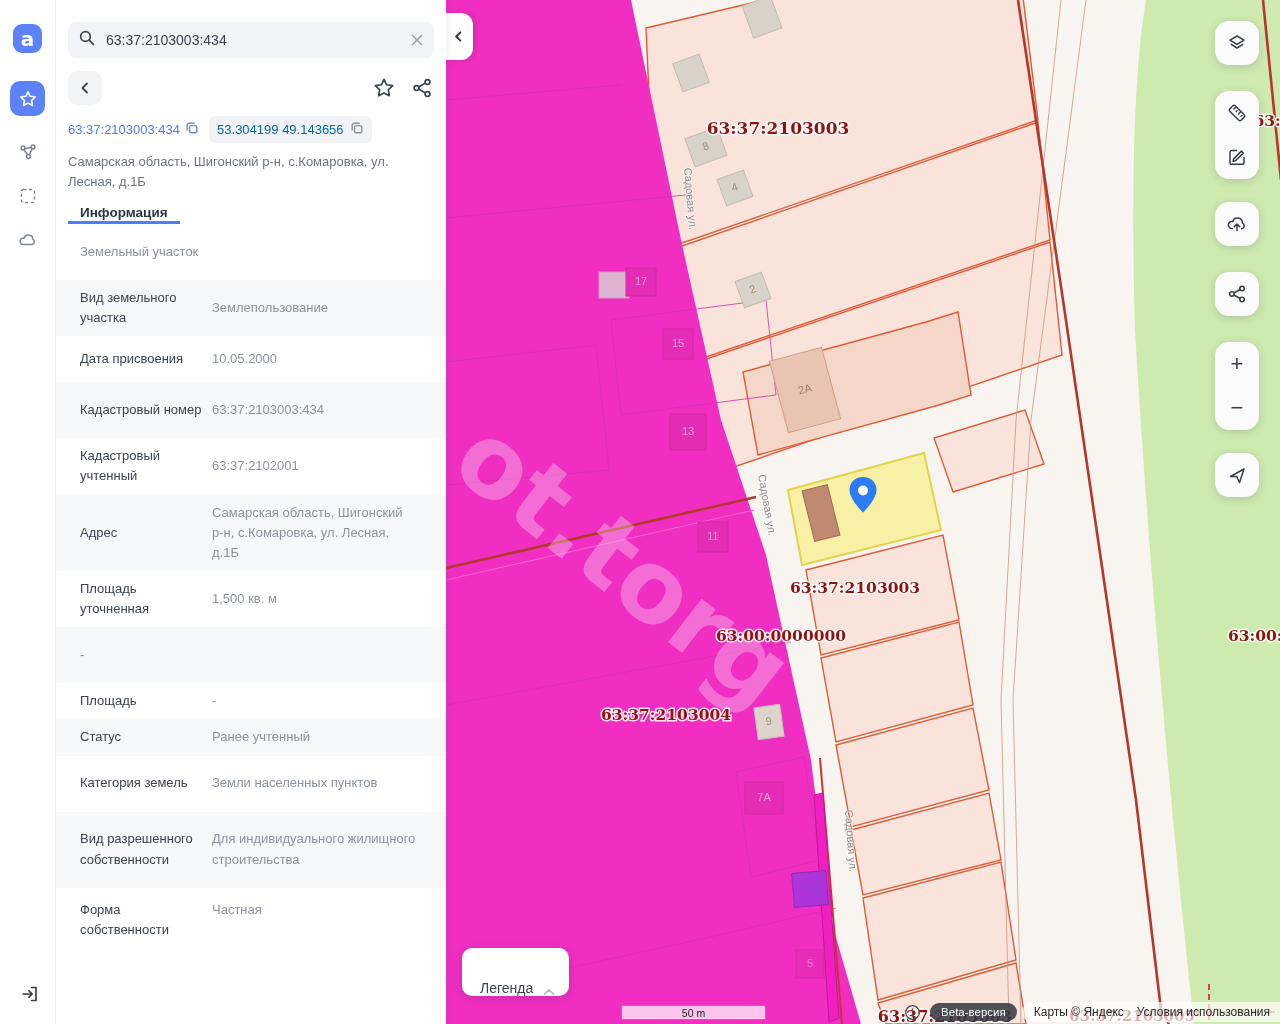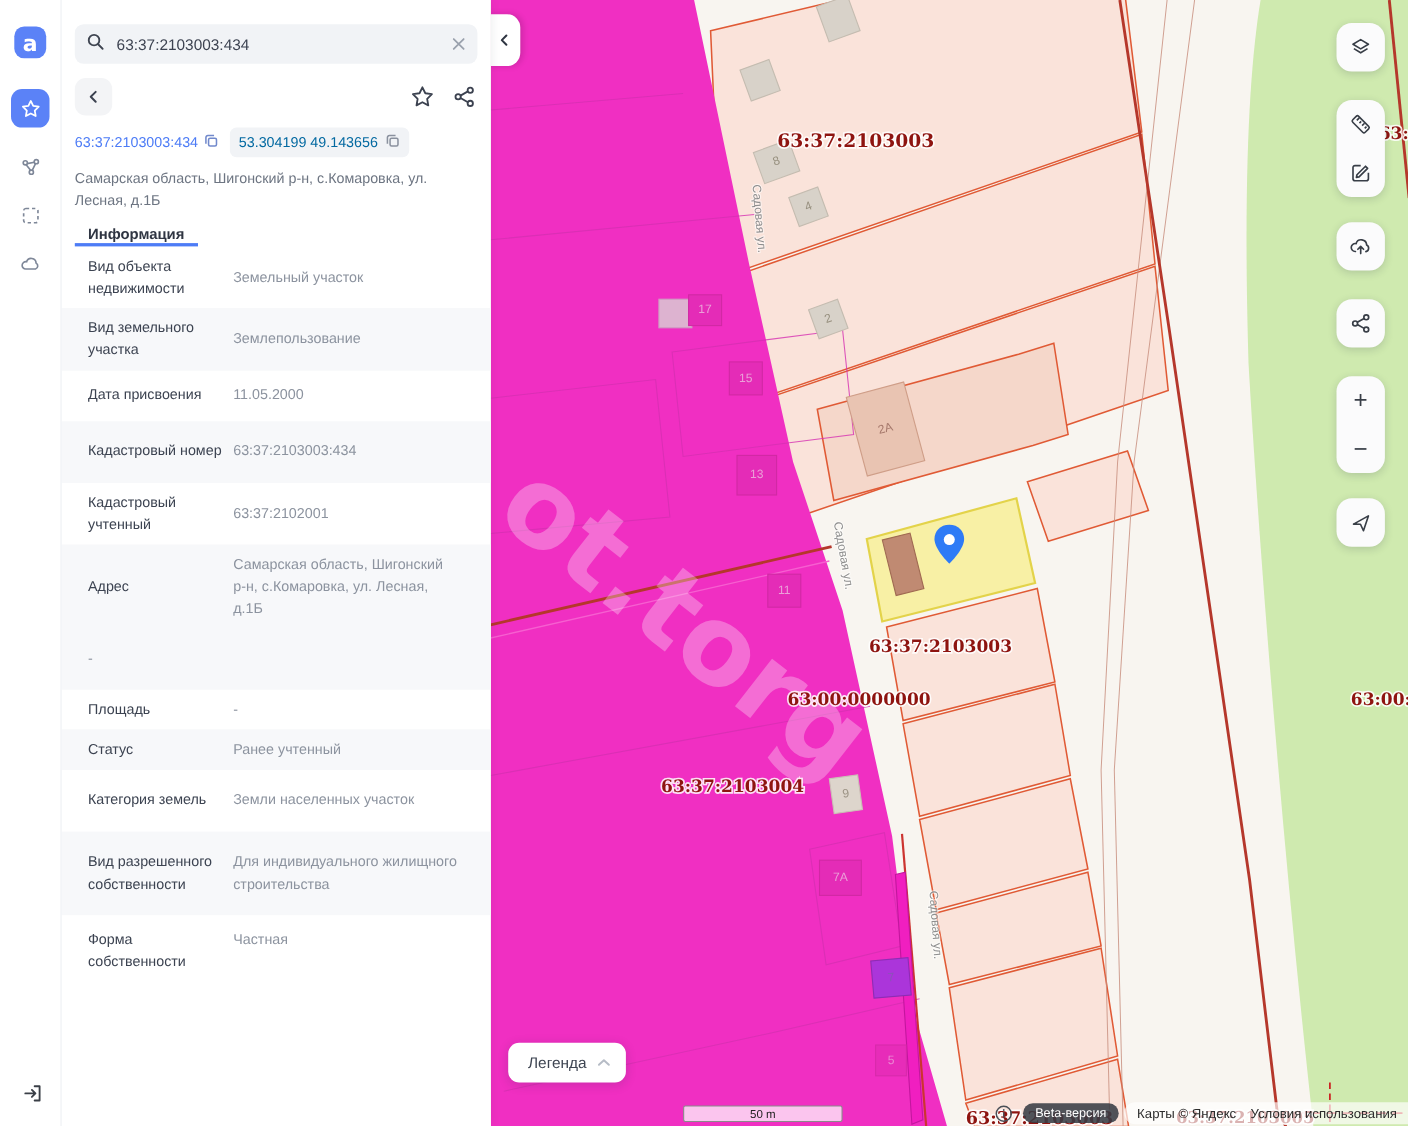--- a/index.html
+++ b/index.html
@@ -46,23 +46,23 @@
   .map{position:relative;flex:1;height:1024px;overflow:hidden;background:#f8f5f0;}
   .map svg.base{position:absolute;left:0;top:0;}
   .collapse-btn{position:absolute;left:-2px;top:13px;width:29px;height:47px;background:#fff;
         border:none;border-radius:0 12px 12px 0;box-shadow:2px 0 6px rgba(0,0,0,.15);
         cursor:pointer;display:flex;align-items:center;justify-content:center;z-index:5;}
   .ctrls{position:absolute;right:21px;top:21px;display:flex;flex-direction:column;z-index:5;}
   .cgroup{background:#fbfbfc;border-radius:14px;box-shadow:0 2px 8px rgba(30,40,60,.18);
         display:flex;flex-direction:column;}
   .cbtn{width:44px;height:44px;background:transparent;border:none;border-radius:14px;
         display:flex;align-items:center;justify-content:center;cursor:pointer;}
-  .legend-btn{position:absolute;left:16px;top:948px;height:36px;background:#fff;border:none;
+  .legend-btn{position:absolute;left:16px;top:948px;height:48px;background:#fff;border:none;
         border-radius:10px;box-shadow:0 2px 10px rgba(30,40,60,.18);padding:0 14px 0 18px;
-        display:flex;align-items:center;gap:10px;font-size:14px;color:#3e4552;cursor:pointer;
+        display:flex;align-items:flex-end;gap:10px;font-size:14px;color:#3e4552;cursor:pointer;
         font-family:inherit;z-index:5;}
   .scalebar{position:absolute;left:175px;top:1005px;width:143px;height:13px;
         background:rgba(255,255,255,.72);border:1px solid #8a8a8a;border-radius:2px;
         font-size:10.5px;color:#222;display:flex;align-items:center;justify-content:center;z-index:4;}
   .attr{position:absolute;right:0;top:1002px;display:flex;align-items:center;z-index:4;}
   .beta{background:rgba(56,60,68,.88);color:#fff;font-size:11.5px;border-radius:10px;
         padding:3px 11px;margin-left:9px;text-align:center;}
   .attr-strip{background:rgba(255,255,255,.68);border-radius:10px 0 0 10px;height:20px;
         display:flex;align-items:center;margin-left:5px;padding:0 10px 0 12px;gap:13px;}
   .attr-strip span,.attr-strip a{font-size:12px;color:#2c2c2c;text-decoration:none;white-space:nowrap;}
@@ -187,57 +187,60 @@
         </span>
       </span>
     </div>
 
     <div class="addr">Самарская область, Шигонский р-н, с.Комаровка, ул. Лесная, д.1Б</div>
 
     <div class="tab">Информация</div>
 
     <div class="tbl">
       <div class="row" style="min-height:56px">
-        <div class="lab">Вид объекта недвижимости</div>
         <div class="val">Земельный участок</div>
       </div>
       <div class="row alt" style="min-height:56px">
         <div class="lab">Вид земельного участка</div>
         <div class="val">Землепользование</div>
       </div>
       <div class="row" style="min-height:46px">
         <div class="lab">Дата присвоения</div>
-        <div class="val">11.05.2000</div>
+        <div class="val">10.05.2000</div>
       </div>
       <div class="row alt" style="min-height:56px">
         <div class="lab">Кадастровый номер</div>
         <div class="val">63:37:2103003:434</div>
       </div>
       <div class="row" style="min-height:56px">
         <div class="lab">Кадастровый учтенный</div>
         <div class="val">63:37:2102001</div>
       </div>
       <div class="row alt" style="min-height:76px">
         <div class="lab">Адрес</div>
         <div class="val" style="max-width:205px">Самарская область, Шигонский р-н, с.Комаровка, ул. Лесная, д.1Б</div>
       </div>
+      <div class="row" style="min-height:56px">
+        <div class="lab">Площадь уточненная</div>
+        <div class="val">1,500 кв. м</div>
+      </div>
       <div class="row alt" style="min-height:56px">
         <div class="val">-</div>
       </div>
       <div class="row" style="min-height:36px">
         <div class="lab">Площадь</div>
         <div class="val">-</div>
       </div>
       <div class="row alt" style="min-height:36px">
         <div class="lab">Статус</div>
         <div class="val">Ранее учтенный</div>
       </div>
       <div class="row" style="min-height:56px">
         <div class="lab">Категория земель</div>
-        <div class="val">Земли населенных участок</div>
+        <div class="val">Земли населенных пунктов</div>
       </div>
       <div class="row alt" style="min-height:76px">
         <div class="lab">Вид разрешенного собственности</div>
         <div class="val" style="max-width:215px">Для индивидуального жилищного строительства</div>
       </div>
       <div class="row" style="min-height:100px;align-items:flex-start;padding-top:12px">
         <div class="lab">Форма собственности</div>
         <div class="val">Частная</div>
       </div>
     </div>

